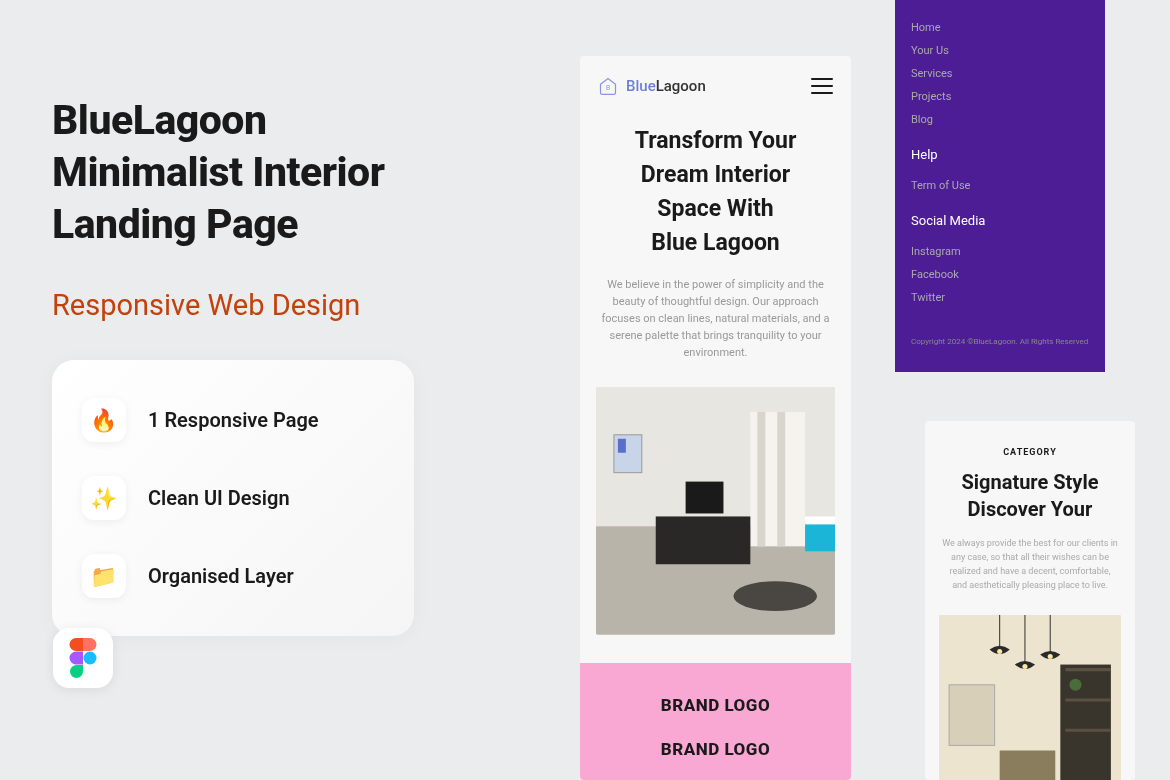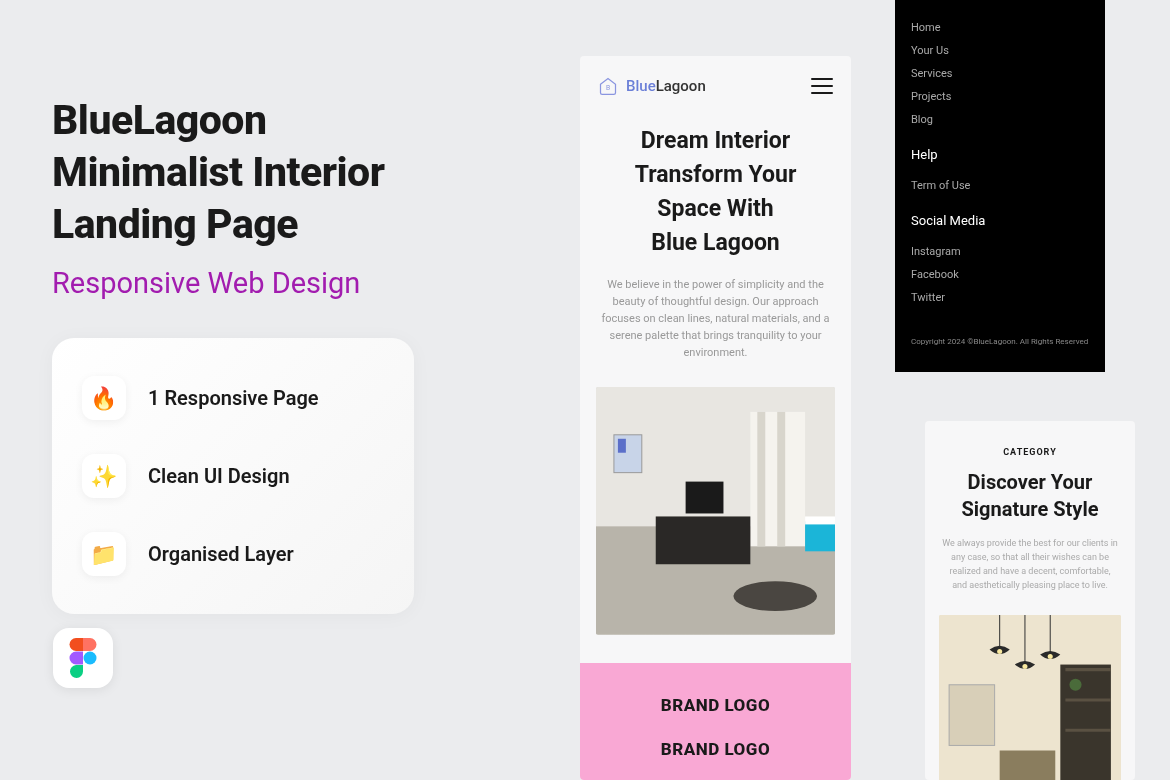--- a/index.html
+++ b/index.html
@@ -1,19 +1,19 @@
 <!DOCTYPE html>
 <html><head>
 <meta charset="utf-8">
 <style>
 *{margin:0;padding:0;box-sizing:border-box}
 body{font-family:-apple-system,BlinkMacSystemFont,'Segoe UI',Roboto,sans-serif;background:#ebecee;width:1170px;height:780px;overflow:hidden;position:relative}
 .left-panel{position:absolute;left:52px;top:94px;width:480px}
 .main-title{font-size:41px;font-weight:800;color:#1a1a1a;line-height:1.27;letter-spacing:-0.5px}
-.subtitle{font-size:29px;font-weight:400;color:#a21caf;margin-top:16px}
+.subtitle{font-size:29px;font-weight:400;color:#c2410c;margin-top:38px}
 .features-card{margin-top:38px;background:linear-gradient(135deg,#fff 0%,#f5f5f5 100%);border-radius:22px;padding:28px 30px;width:362px;box-shadow:0 2px 20px rgba(0,0,0,0.04)}
 .feature-item{display:flex;align-items:center;gap:22px;padding:10px 0}
 .feature-item+.feature-item{margin-top:14px}
 .feature-icon{width:44px;height:44px;background:#fff;border-radius:12px;display:flex;align-items:center;justify-content:center;font-size:22px;box-shadow:0 2px 8px rgba(0,0,0,0.06)}
 .feature-text{font-size:20px;font-weight:600;color:#1a1a1a}
 .figma-badge{position:absolute;left:53px;top:628px;width:60px;height:60px;background:#fff;border-radius:16px;display:flex;align-items:center;justify-content:center;box-shadow:0 2px 12px rgba(0,0,0,0.08)}
 .screen1{position:absolute;left:580px;top:56px;width:271px;height:724px;background:#f7f7f8;border-radius:4px;overflow:hidden}
 .s1-header{display:flex;align-items:center;justify-content:space-between;padding:20px 18px 16px}
 .s1-logo{display:flex;align-items:center;gap:8px}
 .s1-logo-icon{width:20px;height:20px}
@@ -22,21 +22,21 @@
 .s1-logo-text .lagoon{color:#333}
 .hamburger{width:22px;height:16px;display:flex;flex-direction:column;justify-content:space-between;cursor:pointer}
 .hamburger span{display:block;height:2px;background:#1a1a1a;border-radius:1px}
 .s1-hero{padding:12px 16px 0;text-align:center}
 .s1-hero-title{font-size:23px;font-weight:700;color:#1a1a1a;line-height:1.48}
 .s1-hero-desc{font-size:11px;color:#999;line-height:1.55;margin-top:16px;padding:0 4px}
 .s1-image{margin:26px 16px 0;height:248px;background:linear-gradient(180deg,#d8d8d6 0%,#e5e3df 35%,#c8c5bd 100%);border-radius:2px;position:relative;overflow:hidden}
 .s1-room{position:absolute;inset:0}
 .s1-brands{margin-top:28px;background:#f9a8d4;padding:20px 0 10px}
 .s1-brand{text-align:center;font-size:17px;font-weight:800;color:#1a1a1a;letter-spacing:0.5px;padding:12px 0}
-.screen2{position:absolute;left:895px;top:0;width:210px;background:#000000;padding:0 16px 20px;color:#ccc;font-size:11px}
+.screen2{position:absolute;left:895px;top:0;width:210px;background:#4c1d95;padding:0 16px 20px;color:#ccc;font-size:11px}
 .s2-group{padding-top:16px}
 .s2-heading{font-size:13px;font-weight:400;color:#fff;margin-bottom:12px;margin-top:16px}
 .s2-link{display:block;color:#aaa;font-size:11px;padding:5px 0;cursor:pointer}
 .s2-copy{font-size:8px;color:#888;margin-top:28px;padding-bottom:6px}
 .screen3{position:absolute;left:925px;top:421px;width:210px;height:359px;background:#f7f7f8;border-radius:4px;overflow:hidden;padding:26px 14px 0;text-align:center}
 .s3-cat{font-size:9px;font-weight:700;color:#1a1a1a;letter-spacing:1px}
 .s3-title{font-size:20px;font-weight:700;color:#1a1a1a;line-height:1.35;margin-top:12px}
 .s3-desc{font-size:9px;color:#aaa;line-height:1.55;margin-top:14px;padding:0 2px}
 .s3-image{margin-top:22px;height:180px;background:linear-gradient(180deg,#e8ddc7 0%,#d4c8a8 100%);border-radius:2px;position:relative;overflow:hidden}
 </style>
@@ -86,22 +86,22 @@
       <span class="s1-logo-text"><span class="blue">Blue</span><span class="lagoon">Lagoon</span></span>
     </div>
     <div class="hamburger">
       <span></span>
         <span></span>
         <span></span>
     </div>
   </div>
   <div class="s1-hero">
     <div class="s1-hero-title">
+      <div>Transform Your</div>
       <div>Dream Interior</div>
-      <div>Transform Your</div>
       <div>Space With</div>
       <div>Blue Lagoon</div>
     </div>
     <div class="s1-hero-desc">We believe in the power of simplicity and the beauty of thoughtful design. Our approach focuses on clean lines, natural materials, and a serene palette that brings tranquility to your environment.</div>
   </div>
   <div class="s1-image">
     <svg class="s1-room" viewBox="0 0 240 248" preserveAspectRatio="xMidYMid slice">
       <rect width="240" height="140" fill="#e8e6e1"></rect>
       <rect y="140" width="240" height="108" fill="#b8b4aa"></rect>
       <rect x="155" y="25" width="55" height="135" fill="#f5f3ee"></rect>
@@ -135,22 +135,22 @@
   <div class="s2-heading">Social Media</div>
   <span class="s2-link">Instagram</span>
   <span class="s2-link">Facebook</span>
   <span class="s2-link">Twitter</span>
   <div class="s2-copy">Copyright 2024 ©BlueLagoon. All Rights Reserved</div>
 </div>
 
 <div class="screen3">
   <div class="s3-cat">CATEGORY</div>
   <div class="s3-title">
+    <div>Signature Style</div>
     <div>Discover Your</div>
-    <div>Signature Style</div>
   </div>
   <div class="s3-desc">We always provide the best for our clients in any case, so that all their wishes can be realized and have a decent, comfortable, and aesthetically pleasing place to live.</div>
   <div class="s3-image">
     <svg viewBox="0 0 180 180" width="100%" height="100%" preserveAspectRatio="xMidYMid slice">
       <rect width="180" height="180" fill="#ede4cf"></rect>
       <rect x="10" y="70" width="45" height="60" fill="#d8cfb8" stroke="#aaa"></rect>
       <rect x="120" y="50" width="50" height="120" fill="#3a352c"></rect>
       <line x1="125" y1="55" x2="170" y2="55" stroke="#5a5142" stroke-width="3"></line>
       <line x1="125" y1="85" x2="170" y2="85" stroke="#5a5142" stroke-width="3"></line>
       <line x1="125" y1="115" x2="170" y2="115" stroke="#5a5142" stroke-width="3"></line>

